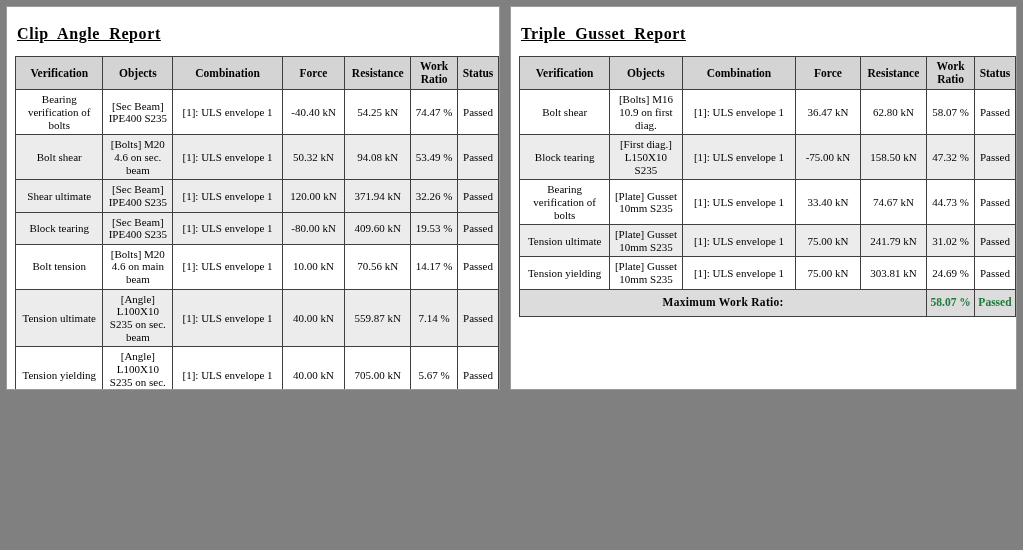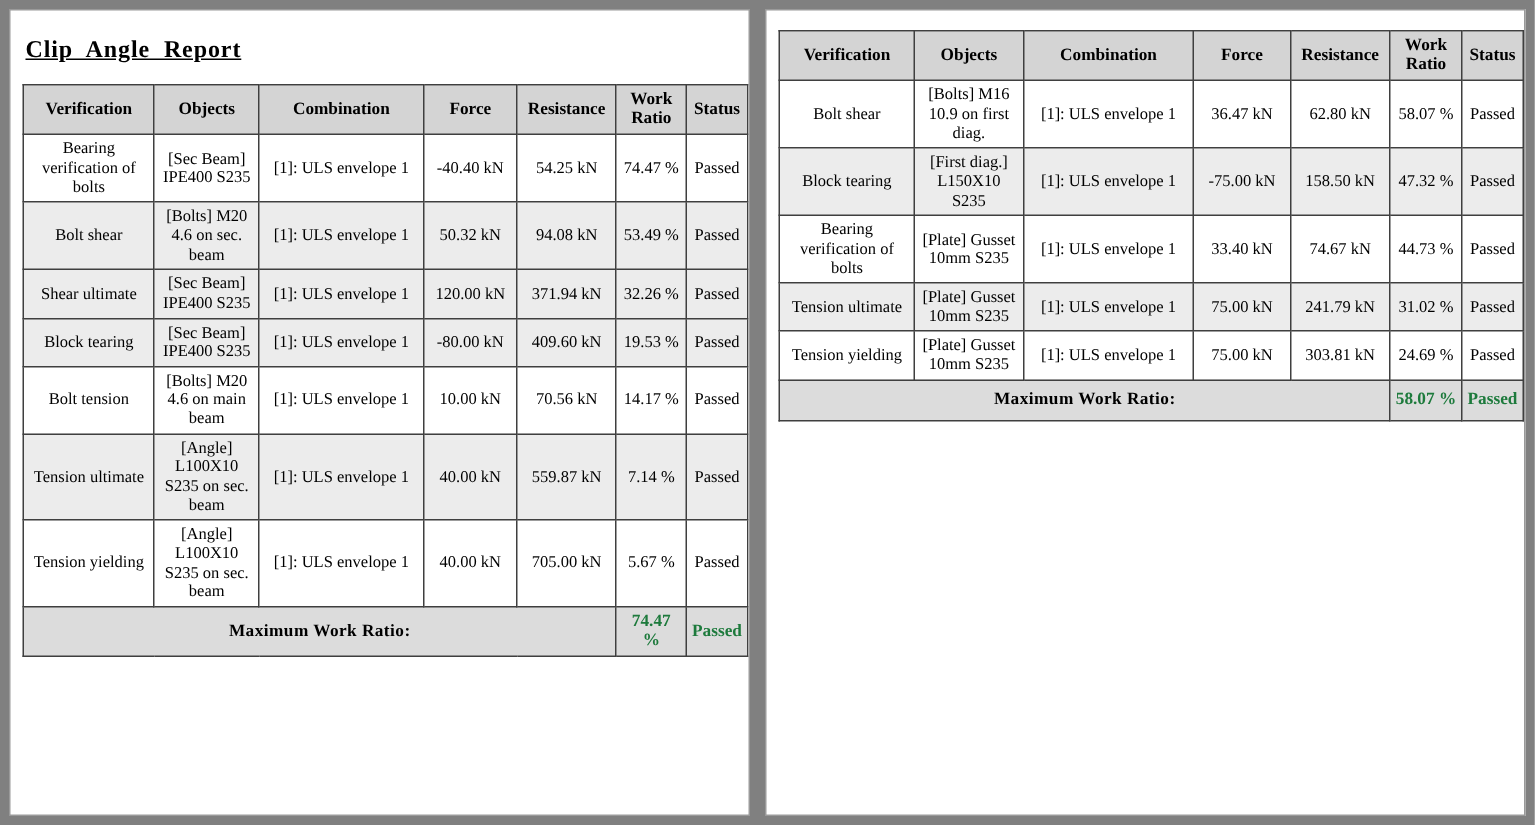--- a/index.html
+++ b/index.html
@@ -20,21 +20,21 @@
     width: 1023px;
     height: 550px;
     background: #808080;
     box-sizing: border-box;
   }
 
   
   .panel {
     position: absolute;
     top: 6px;
-    height: 538px;
+    height: 384px;
     background: #ffffff;
     border: 1px solid #9a9a9a;
     box-sizing: border-box;
     overflow: hidden;
   }
   .panel-left {
     left: 6px;
     width: 494px;
   }
   .panel-right {
@@ -225,20 +225,21 @@
               <td colspan="5" class="summary-label">Maximum Work Ratio:</td>
               <td class="summary-ratio">74.47 %</td>
               <td class="summary-status">Passed</td>
             </tr>
           </tbody>
       </table>
     </div>
   </div>
 
   <div class="panel panel-right">
+    <div class="report-title">Triple  Gusset  Report</div>
 
     <div class="table-wrap">
       <table class="report t-right">
         <colgroup>
           <col class="c-verification">
             <col class="c-objects">
             <col class="c-combination">
           <col class="c-force">
             <col class="c-resistance">
             <col class="c-ratio">

